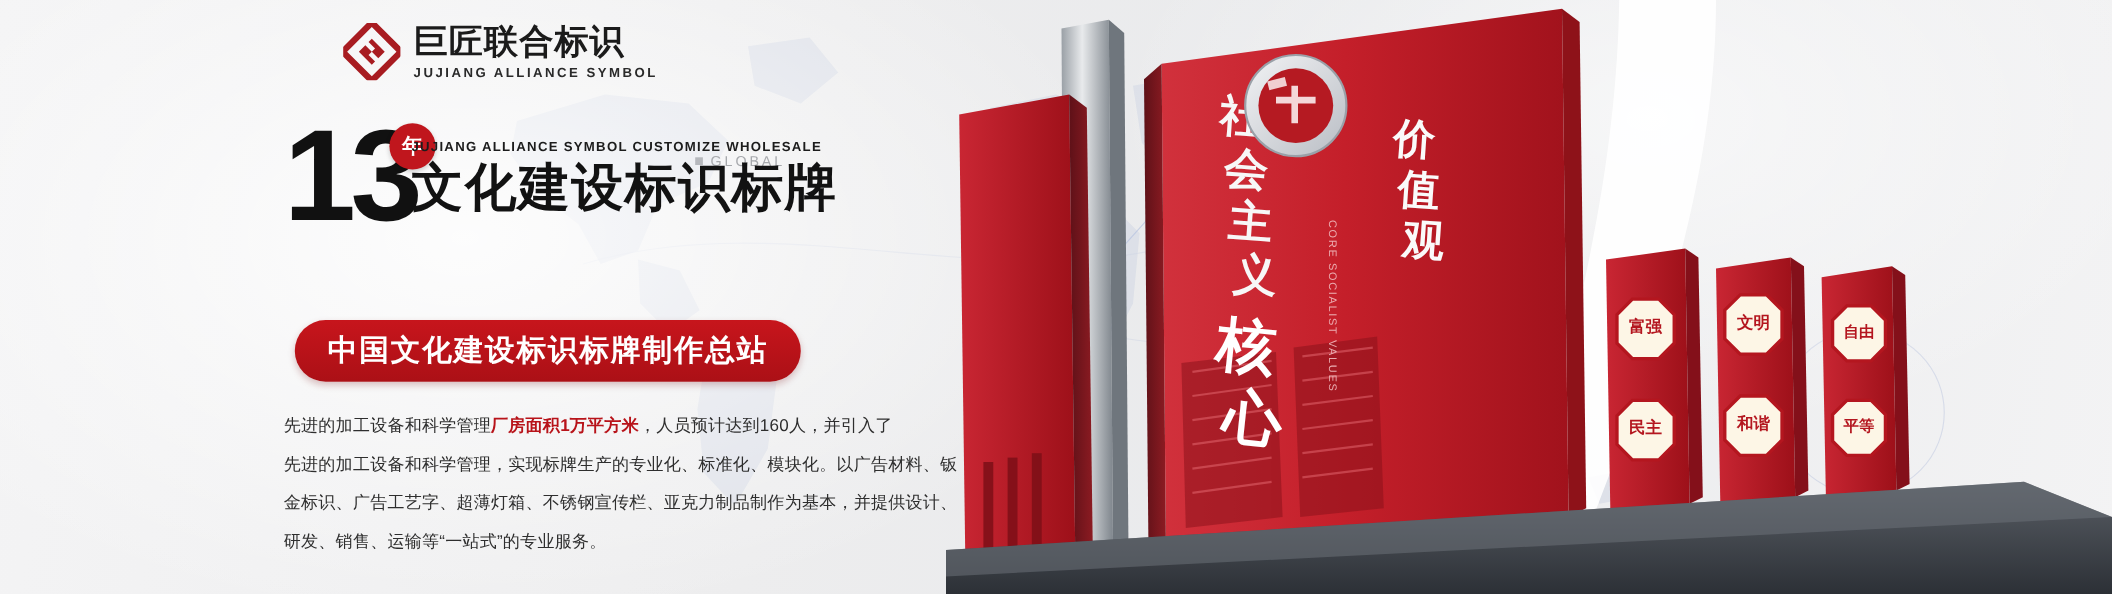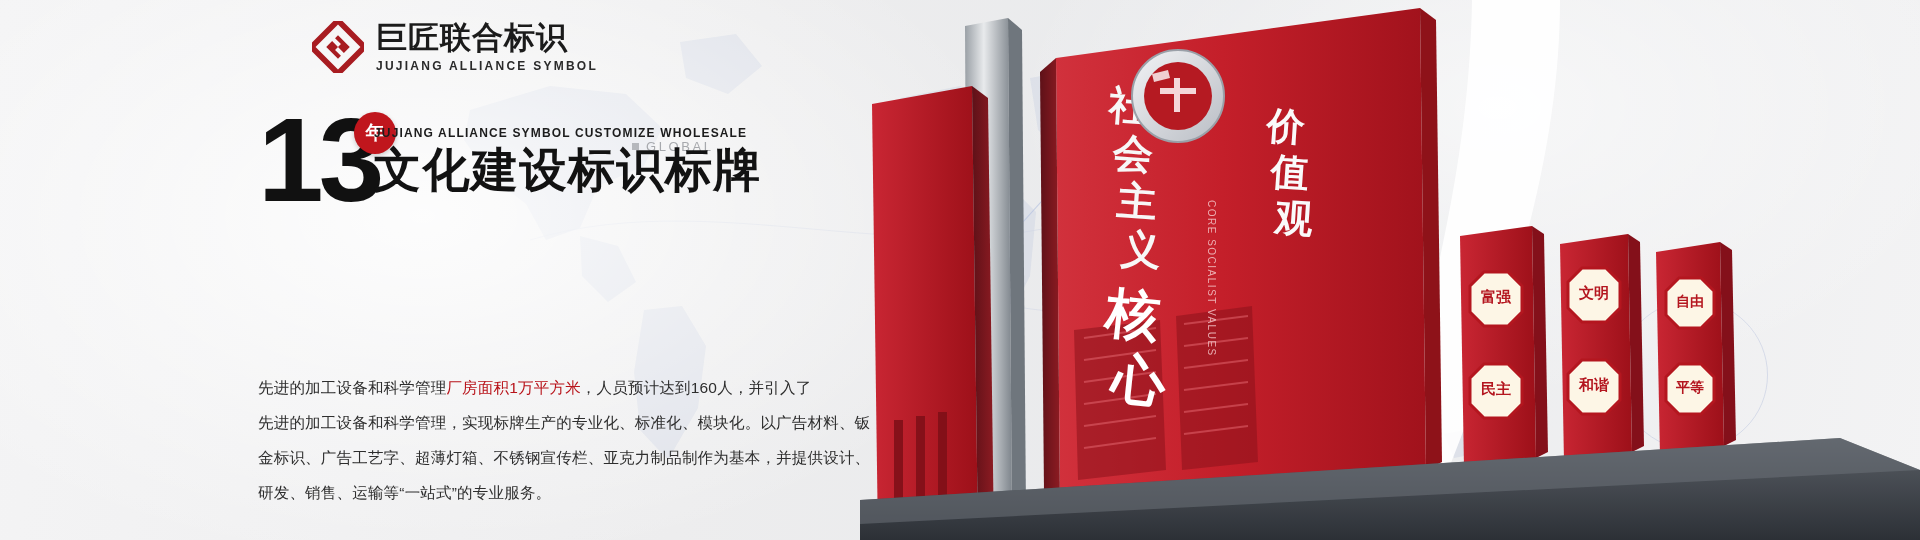--- a/index.html
+++ b/index.html
@@ -126,21 +126,21 @@
     box-shadow:0 3px 7px rgba(120,10,15,.25);
   }
 
   
   .para {
     position:absolute; left:258px; top:370px;
     width:540px;
     font-size:15.5px; color:#2e2e2e;
     line-height:35px; letter-spacing:.2px;
   }
-  .para .hl { color:#b8131a; font-weight:400; }
+  .para .hl { color:#b8131a; font-weight:700; }
   .para p { margin:0; white-space:nowrap; }
 
   
   .product { position:absolute; right:0; top:0; width:1060px; height:540px; }
   .product svg { width:100%; height:100%; display:block; }
 </style>
 </head>
 <body>
 
 <div id="banner">
@@ -350,20 +350,21 @@
 
   <div class="headline">
     <div class="big-number">13</div>
     <div class="year-badge">年</div>
     <div class="head-right">
       <div class="head-en">JUJIANG ALLIANCE SYMBOL CUSTOMIZE WHOLESALE</div>
       <div class="head-cn">文化建设标识标牌</div>
     </div>
   </div>
 
+  <div class="pill">中国文化建设标识标牌制作总站</div>
 
   <div class="para">
     <p><span>先进的加工设备和科学管理</span><span class="hl">厂房面积1万平方米</span><span>，人员预计达到160人，并引入了</span></p>
     <p>先进的加工设备和科学管理，实现标牌生产的专业化、标准化、模块化。以广告材料、钣</p>
     <p>金标识、广告工艺字、超薄灯箱、不锈钢宣传栏、亚克力制品制作为基本，并提供设计、</p>
     <p>研发、销售、运输等“一站式”的专业服务。</p>
   </div>
 
 </div>
 

